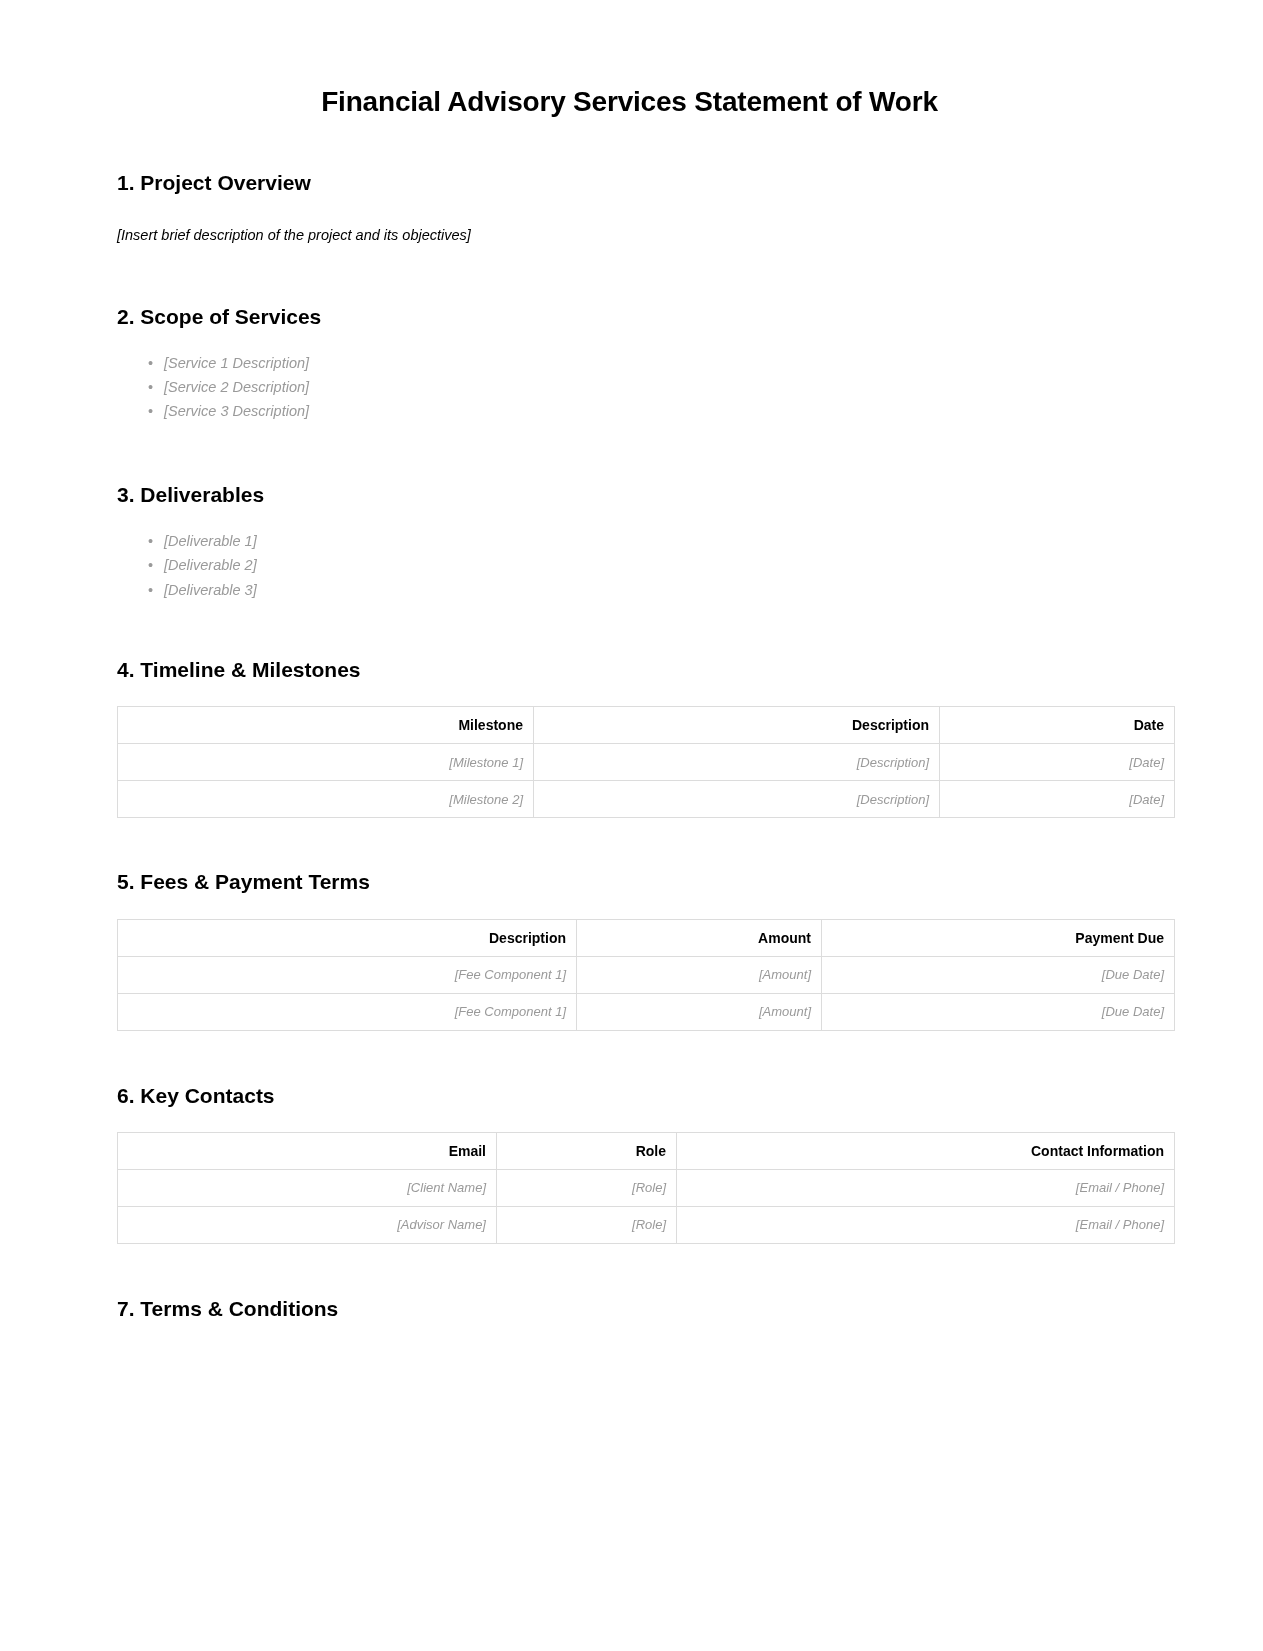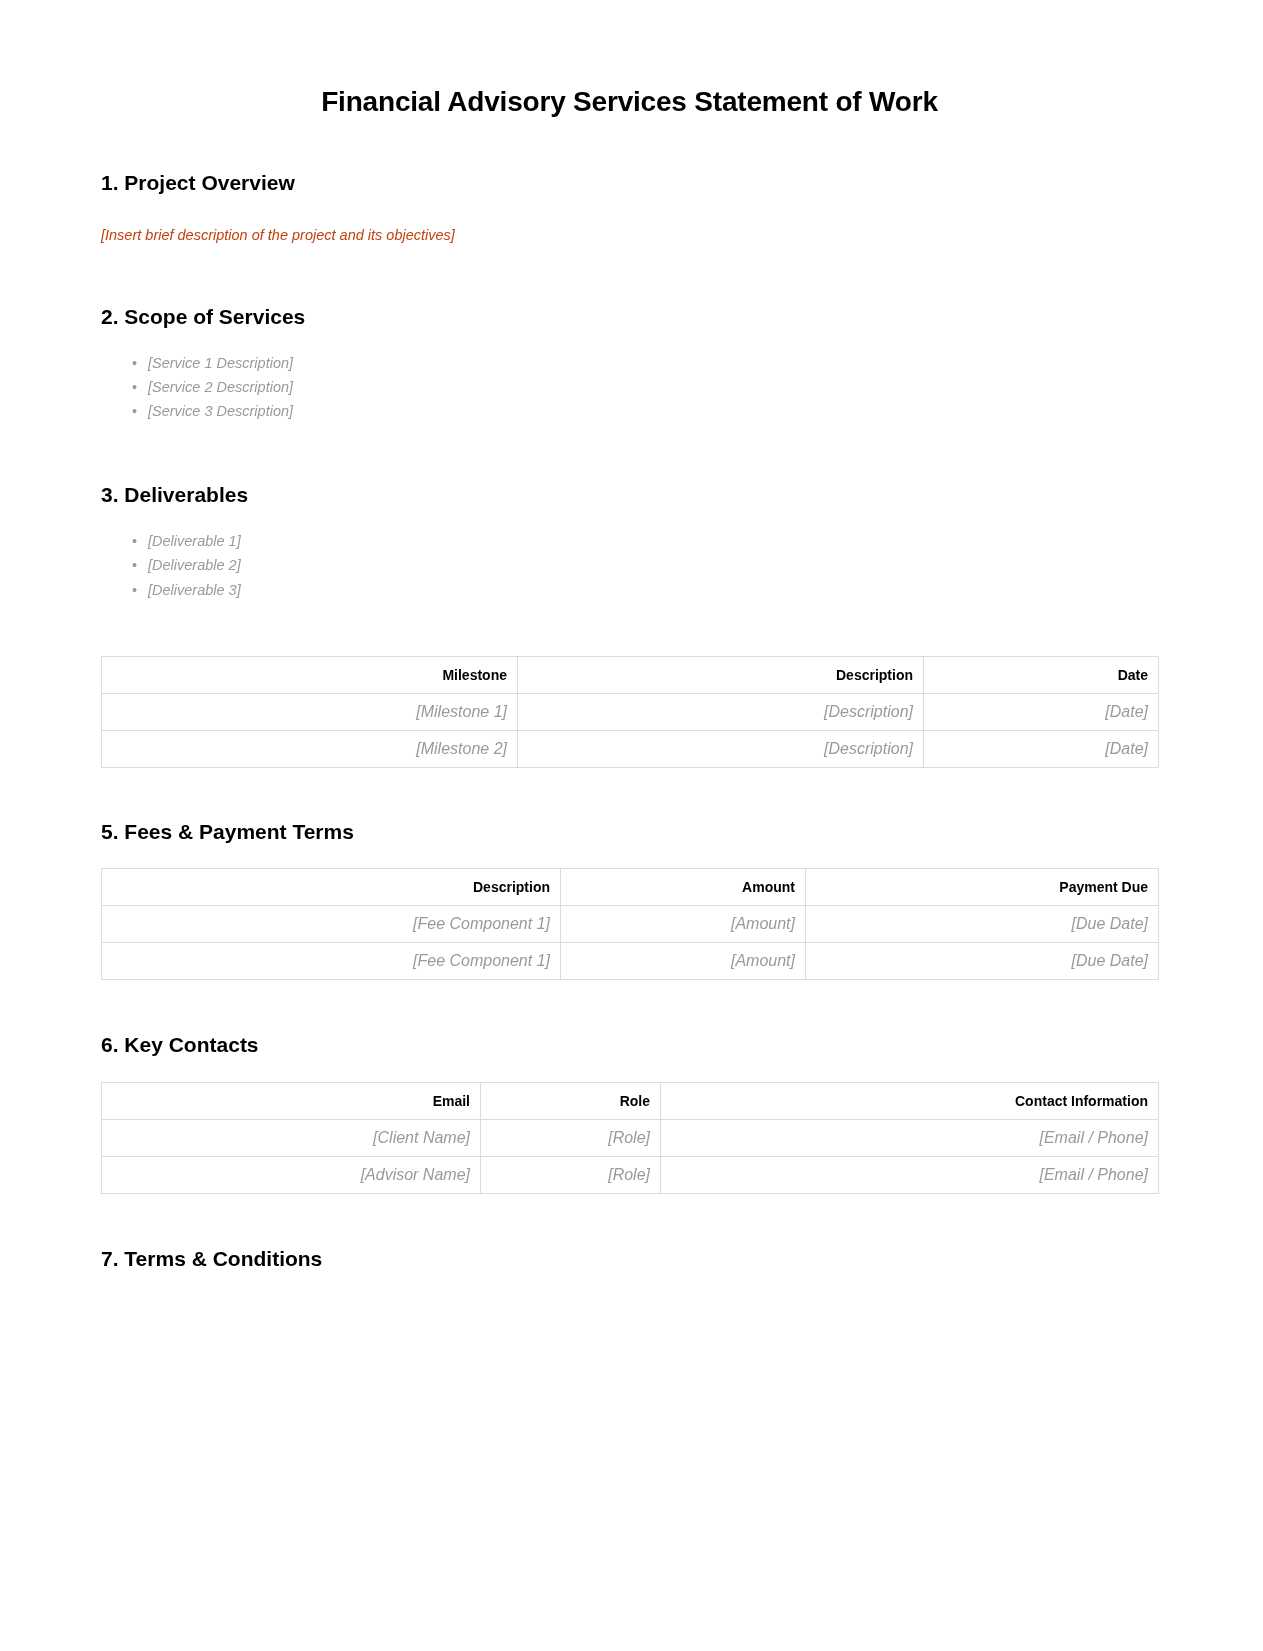--- a/index.html
+++ b/index.html
@@ -34,41 +34,41 @@
     font-weight: bold;
     text-align: center;
     color: #000;
     margin: 0;
     padding-top: 84px;
     letter-spacing: -0.2px;
     line-height: 1.25;
   }
 
   .section {
-    margin: 0;
+    margin: 16px;
   }
   .section-heading {
     font-size: 21px;
     font-weight: bold;
     color: #000;
     margin: 0;
     line-height: 1.3;
   }
   .s1 { margin-top: 50px; }
   .s2 { margin-top: 57px; }
   .s3 { margin-top: 57px; }
   .s4 { margin-top: 54px; }
   .s5 { margin-top: 50px; }
   .s6 { margin-top: 51px; }
   .s7 { margin-top: 51px; }
 
   .placeholder-para {
     font-size: 14.5px;
     font-style: italic;
-    color: #c2410c;
+    color: #000000;
     margin: 0;
     padding-top: 29px;
     line-height: 1.4;
   }
 
   ul.placeholder-list {
     margin: 0;
     padding: 0;
     padding-top: 21px;
     list-style: none;
@@ -108,21 +108,21 @@
   }
   table.doc-table th {
     height: 37px;
     font-size: 14px;
     font-weight: bold;
     color: #000;
     font-style: normal;
   }
   table.doc-table td {
     height: 37px;
-    font-size: 16px;
+    font-size: 13px;
     font-style: italic;
     color: #9a9a9a;
     font-weight: normal;
   }
 
   
   table.t-timeline col.c1 { width: 416px; }
   table.t-timeline col.c2 { width: 406px; }
   table.t-timeline col.c3 { width: 235px; }
 
@@ -179,20 +179,21 @@
           <span>[Deliverable 2]</span>
         </li>
         <li>
           <span class="bullet">•</span>
           <span>[Deliverable 3]</span>
         </li>
       </ul>
     </div>
 
     <div class="section s4">
+      <h2 class="section-heading">4. Timeline &amp; Milestones</h2>
       <table class="doc-table t-timeline">
         <colgroup>
             <col class="c1">
             <col class="c2">
             <col class="c3">
           </colgroup>
         <thead>
           <tr>
             <th>Milestone</th>
             <th>Description</th>

